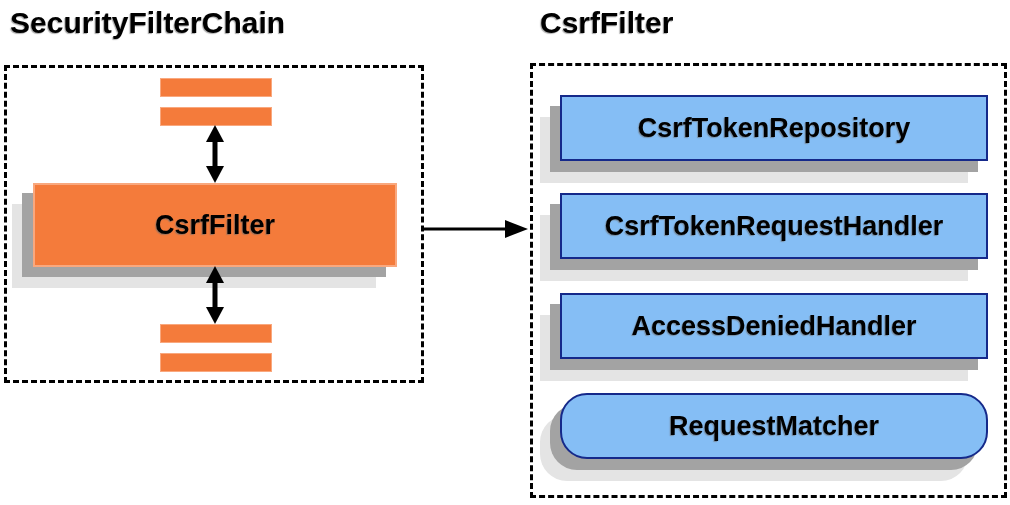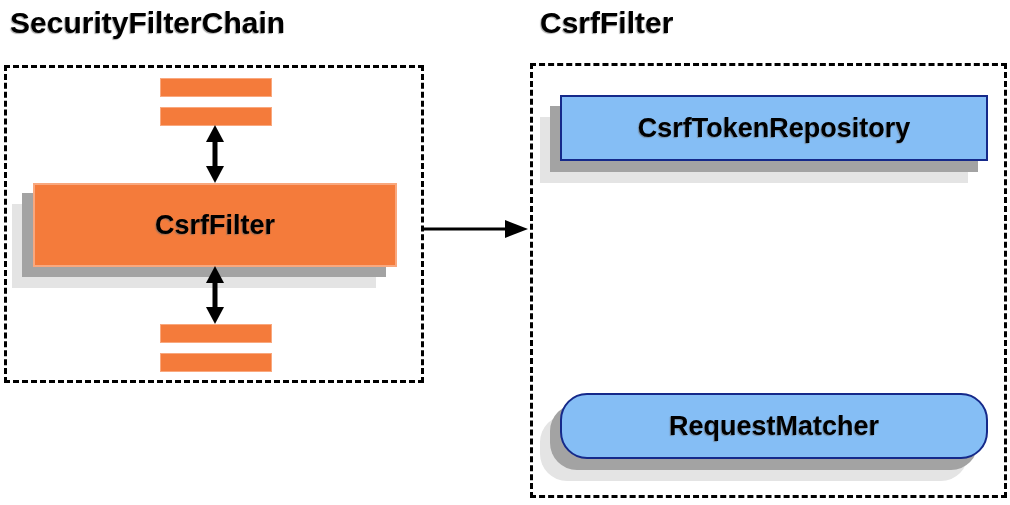--- a/index.html
+++ b/index.html
@@ -103,17 +103,23 @@
   <svg class="arrow-svg arrow-link" width="104" height="24" viewBox="0 0 104 24">
     <line x1="0" y1="12" x2="83" y2="12" stroke-width="3"></line>
     <polygon points="104,12 81,3 81,21"></polygon>
   </svg>
 
   <div class="dashed-container right-container"></div>
 
   <div class="component-box comp-1">
     <span class="box-label">CsrfTokenRepository</span>
   </div>
+  <div class="component-box comp-2">
+    <span class="box-label">CsrfTokenRequestHandler</span>
+  </div>
+  <div class="component-box comp-3">
+    <span class="box-label">AccessDeniedHandler</span>
+  </div>
   <div class="component-box comp-4">
     <span class="box-label">RequestMatcher</span>
   </div>
 
 </div>
 
 </body></html>

